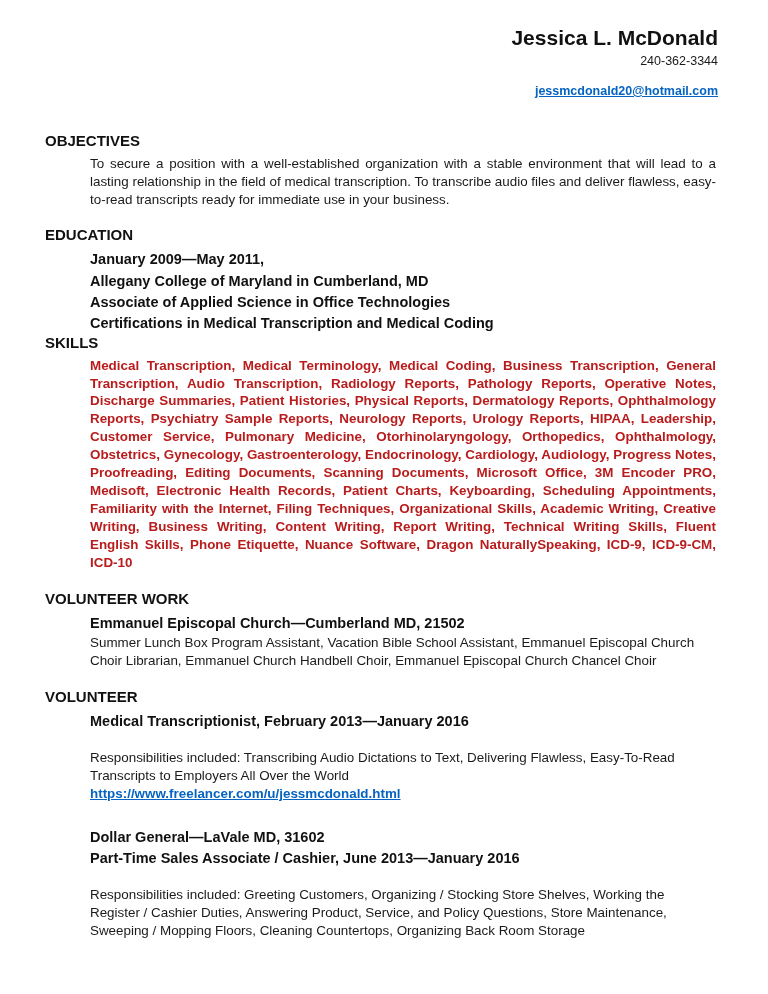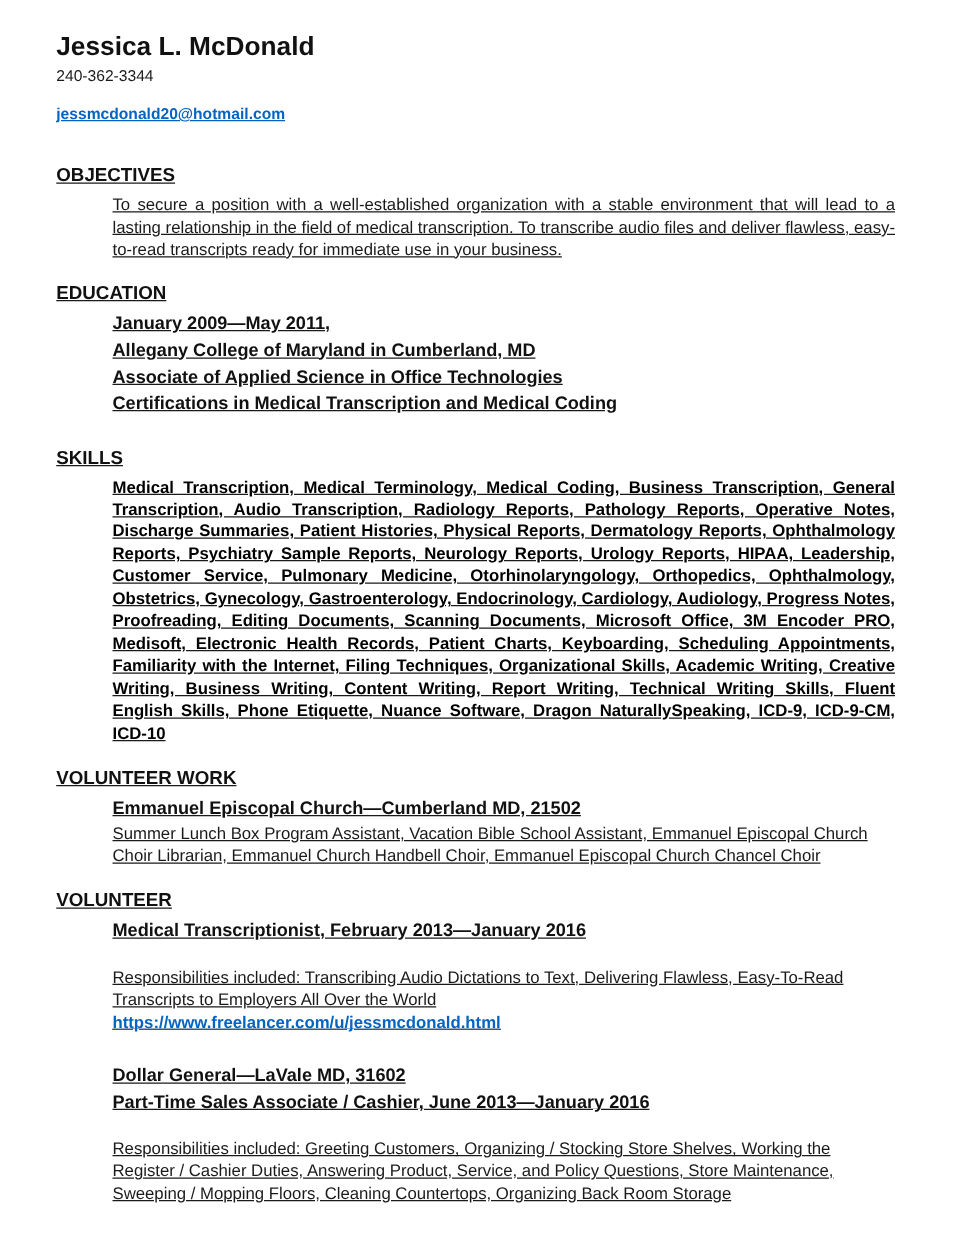--- a/index.html
+++ b/index.html
@@ -6,61 +6,61 @@
   html, body { background: #ffffff; }
   body {
     width: 768px;
     height: 994px;
     font-family: "Liberation Sans", sans-serif;
     color: #1a1a1a;
     overflow: hidden;
   }
   .page { padding: 26px 50px 0 45px; }
 
-  .doc-header { text-align: left; }
+  .doc-header { text-align: right; }
   .doc-name { font-size: 21px; font-weight: bold; color: #111; }
   .doc-phone { font-size: 12.5px; margin-top: 4px; }
   .doc-email { margin-top: 16px; font-size: 12.5px; }
   a.link {
     color: var(--link, #0563C1);
     font-weight: bold;
     text-decoration: underline;
     cursor: pointer;
   }
 
-  .section { margin-top: 18px; text-decoration: underline; }
+  .section { margin-top: 18px; }
   .section-heading {
     font-size: 15px;
     font-weight: bold;
     color: #111;
     margin-bottom: 6px;
   }
   .section.first { margin-top: 34px; }
-  .section.tight { margin-top: 24px; }
+  .section.tight { margin-top: 0; }
 
   .indent { margin-left: 45px; margin-right: 2px; }
   .body-text {
     font-size: 13.4px;
     line-height: 1.33;
     color: #1a1a1a;
   }
   .justify { text-align: justify; }
 
   .bold-line {
     font-size: 14.5px;
     font-weight: bold;
     line-height: 1.45;
     color: #111;
   }
   .skills-text {
     font-size: 13.4px;
     font-weight: bold;
     line-height: 1.34;
     text-align: justify;
-    color: #000000;
+    color: #b91c1c;
   }
   .job { margin-top: 0; }
   .job + .job { margin-top: 26px; }
   .job .body-text { margin-top: 17px; }
   .job-link-line { margin-top: 2px; font-size: 13.4px; }
 </style>
 </head>
 <body>
 
 <div class="page">

